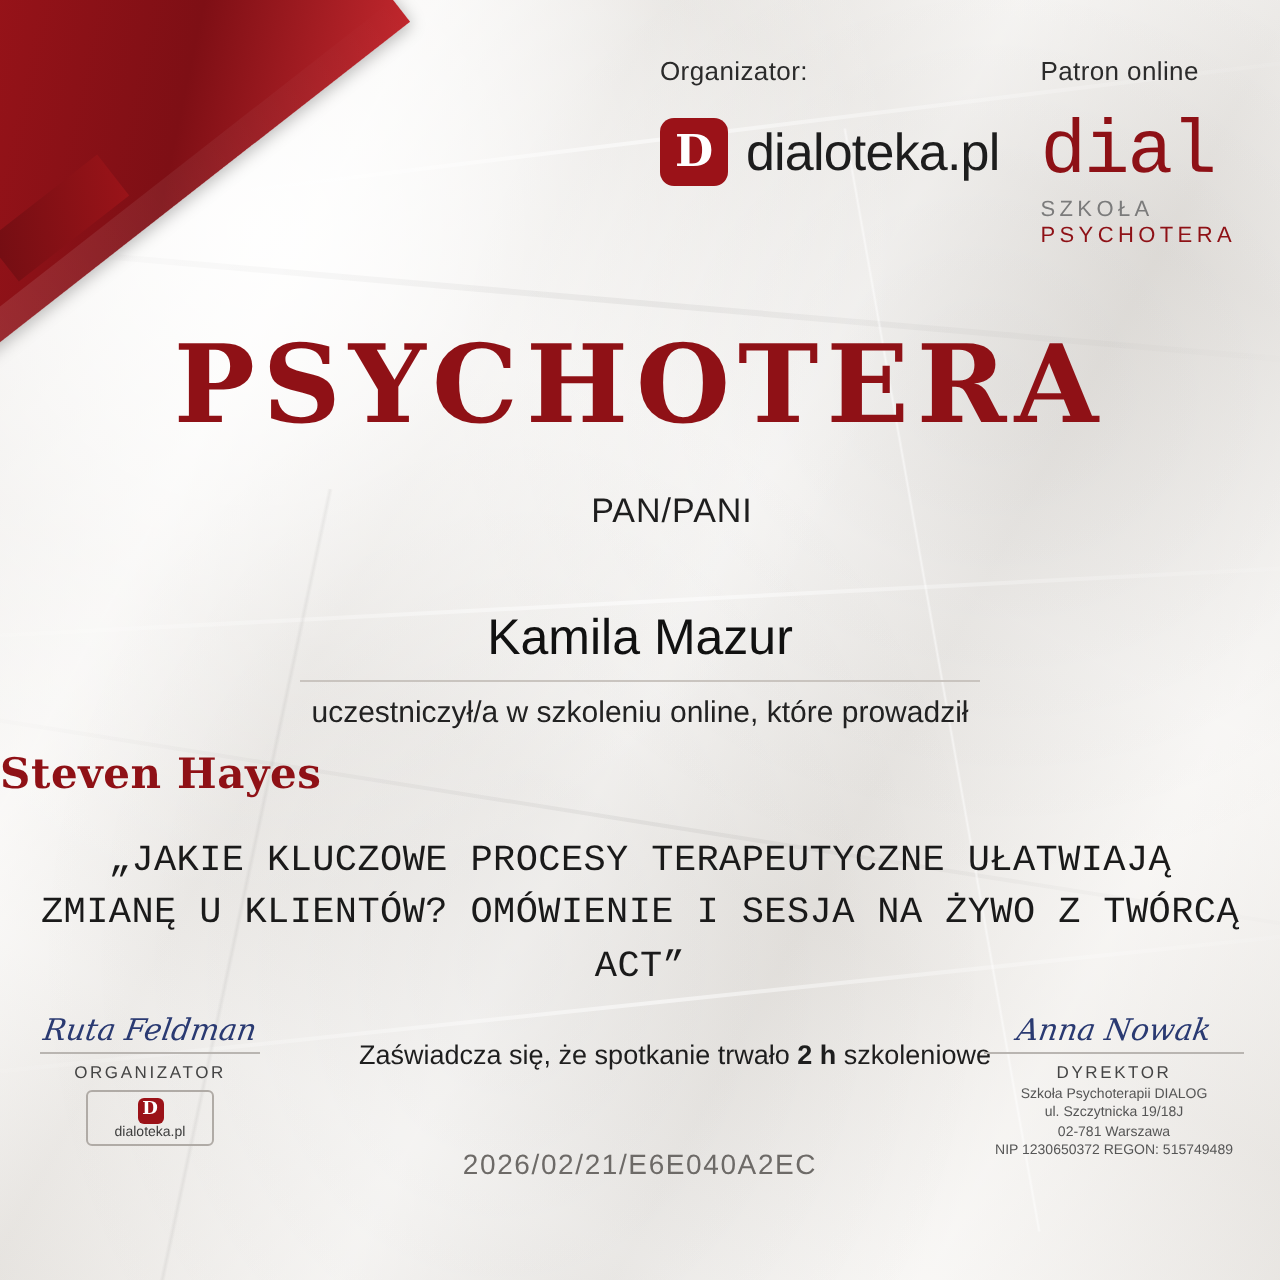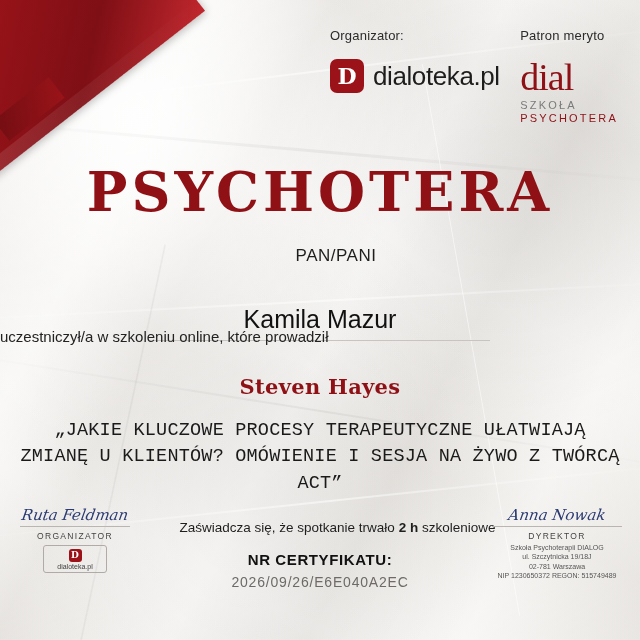--- a/index.html
+++ b/index.html
@@ -91,21 +91,21 @@
     line-height: 1;
   }
   .brand-text {
     font-size: 26px;
     color: #1d1d1d;
     letter-spacing: -0.4px;
   }
   .brand-text .dot { color: #1d1d1d; }
 
   .patron-logo {
-    font-family: Liberation Serif, serif;
+    font-family: Liberation Mono, monospace;
     font-size: 38px;
     color: #8e1116;
     line-height: .95;
     letter-spacing: -1px;
   }
   .patron-sub1 {
     font-size: 11px;
     letter-spacing: 2.2px;
     color: #7b7b7b;
     margin-top: 4px;
@@ -145,29 +145,29 @@
     color: #111;
   }
   .rule {
     position: absolute;
     top: 340px; left: 150px; right: 150px;
     height: 1px;
     background: #c9c4bf;
   }
   .role-line {
     position: absolute;
-    top: 328px; left: 0; right: 0;
-    text-align: left;
+    top: 348px; left: 0; right: 0;
+    text-align: center;
     font-size: 15px;
     color: #222;
   }
   .trainer {
     position: absolute;
     top: 374px; left: 0; right: 0;
-    text-align: center;
+    text-align: left;
     font-family: "DejaVu Serif", serif;
     font-weight: bold;
     font-size: 21px;
     color: #8f1116;
     letter-spacing: .3px;
   }
   .course-title {
     position: absolute;
     top: 418px; left: 16px; right: 16px;
     text-align: center;
@@ -281,42 +281,41 @@
 
   <div class="header">
     <div class="hdr-block">
       <div class="hdr-label">Organizator:</div>
       <div class="brand">
         <div class="brand-mark">D</div>
         <div class="brand-text"><span>dialoteka</span><span class="dot">.pl</span></div>
       </div>
     </div>
     <div class="hdr-right">
-      <div class="hdr-label">Patron meryto</div>
+      <div class="hdr-label">Patron online</div>
       <div class="patron-logo">dial</div>
       <div class="patron-sub1">SZKOŁA</div>
       <div class="patron-sub2">PSYCHOTERA</div>
     </div>
   </div>
 
   <div class="title">PSYCHOTERA</div>
   <div class="subtitle">PAN/PANI</div>
   <div class="recipient">Kamila Mazur</div>
   <div class="rule"></div>
   <div class="role-line">uczestniczył/a w szkoleniu online, które prowadził</div>
   <div class="trainer">Steven Hayes</div>
   <div class="course-title">„JAKIE KLUCZOWE PROCESY TERAPEUTYCZNE UŁATWIAJĄ ZMIANĘ U KLIENTÓW? OMÓWIENIE I SESJA NA ŻYWO Z TWÓRCĄ ACT”</div>
 
   <div class="footer-note">
     <span>Zaświadcza się, że spotkanie trwało</span>
     <b>2 h</b>
     <span>szkoleniowe</span>
   </div>
-  <div class="cert-label">NR CERTYFIKATU:</div>
-  <div class="cert-number">2026/09/26/E6E040A2EC</div>
+  <div class="cert-number">2026/02/21/E6E040A2EC</div>
 
   <div class="sig sig-left">
     <div class="sig-script">Ruta Feldman</div>
     <div class="sig-line"></div>
     <div class="sig-role">ORGANIZATOR</div>
     <div class="stamp">
       <div class="stamp-mark">D</div>
       <div class="stamp-text">dialoteka.pl</div>
     </div>
   </div>

